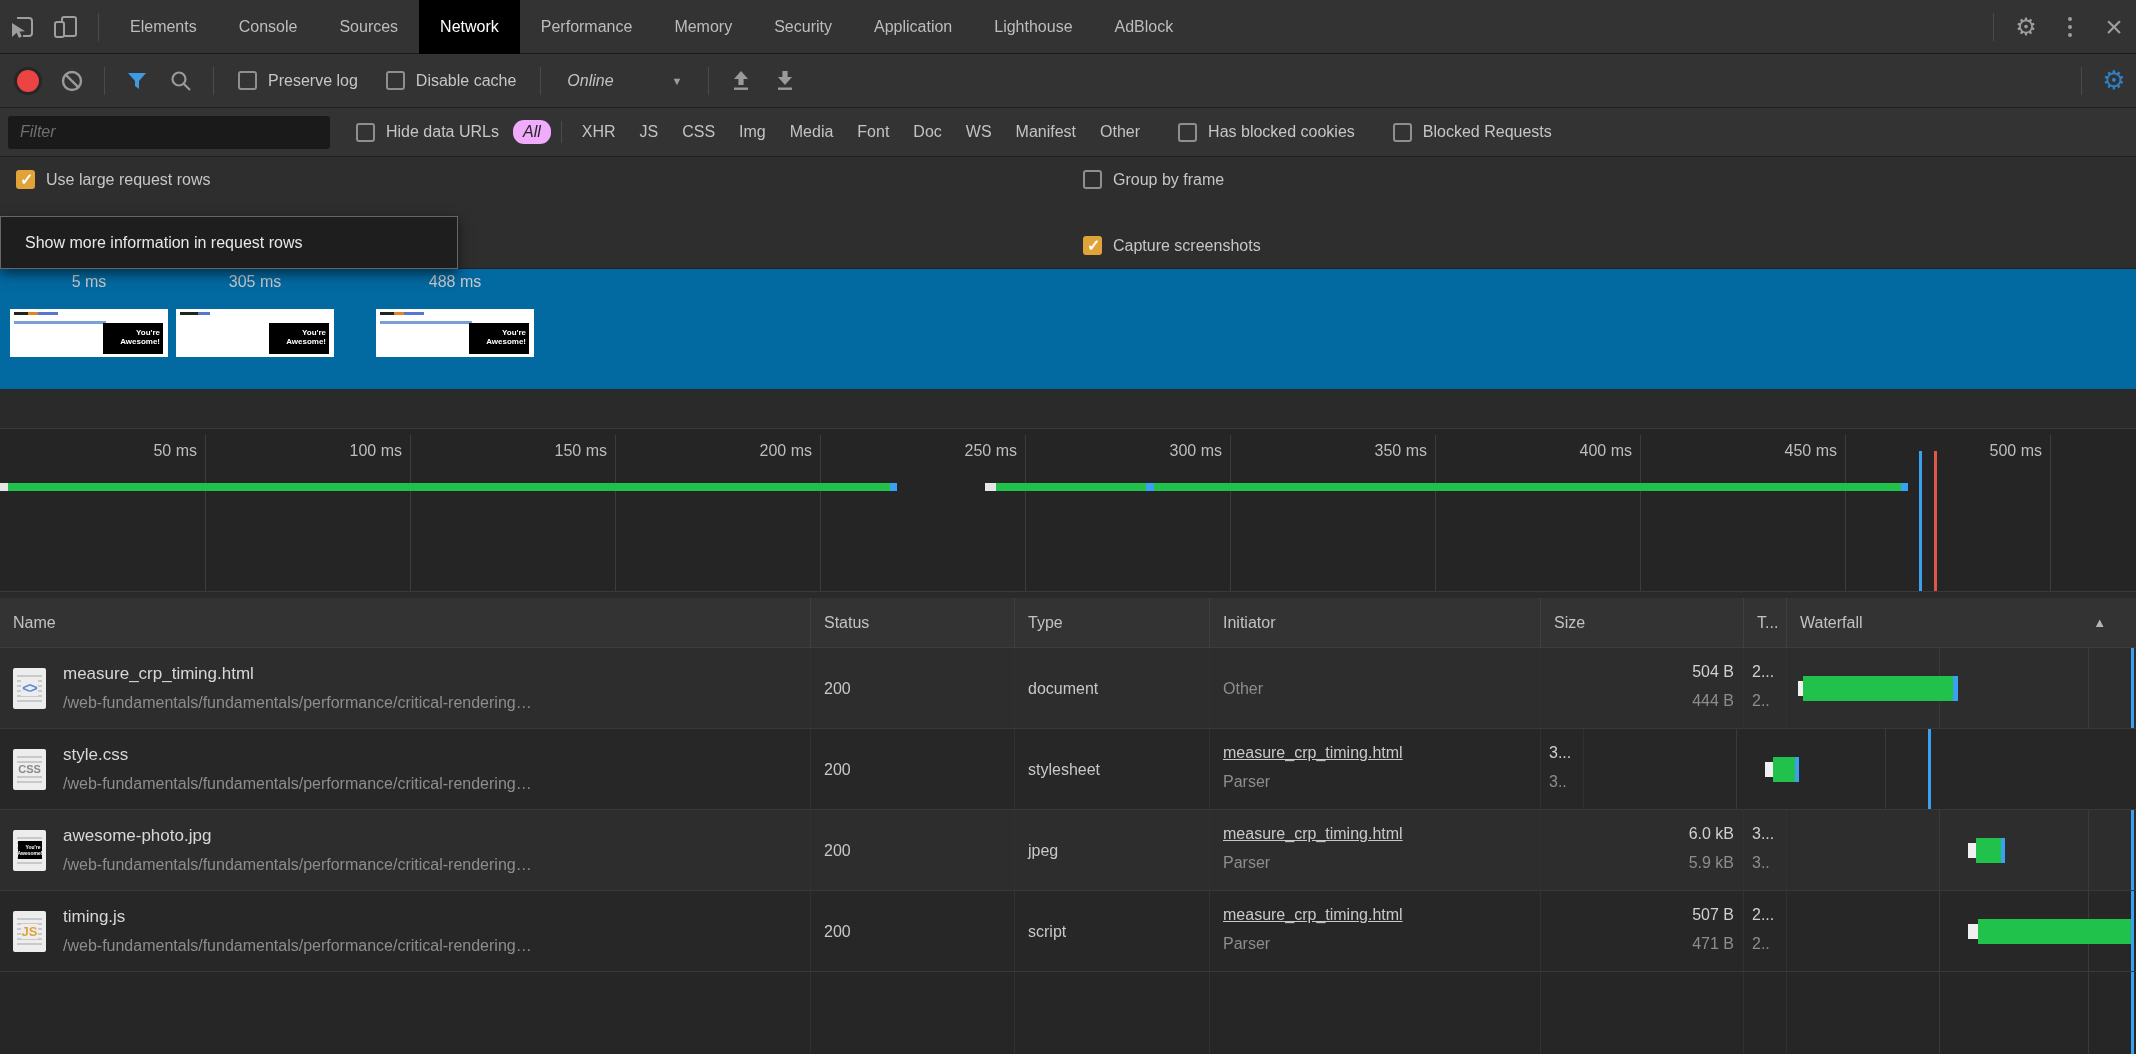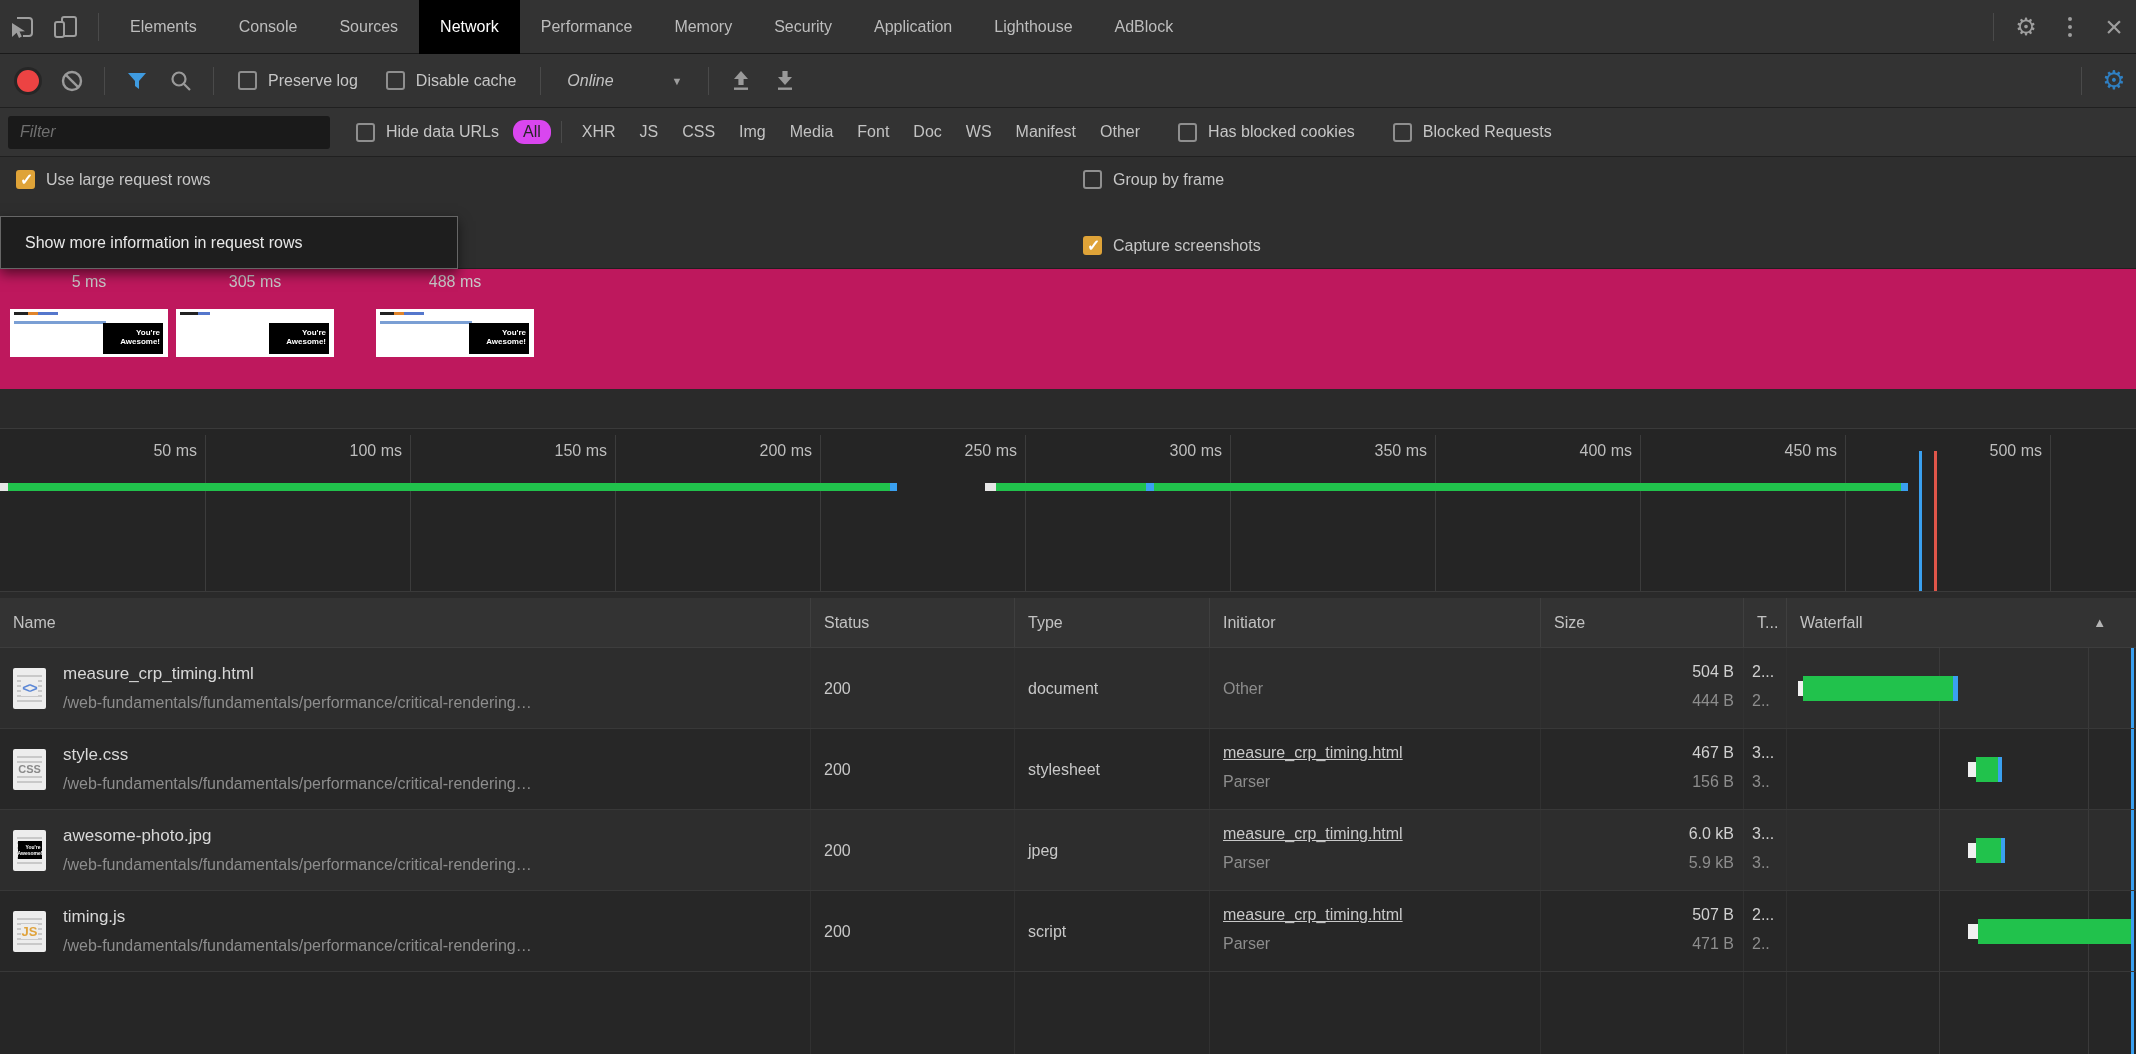--- a/index.html
+++ b/index.html
@@ -58,39 +58,39 @@
     height:49px; background:#333333; display:flex; align-items:center;
     border-bottom:1px solid #202020; padding-left:8px;
   }
   .filter-input {
     width:322px; height:33px; background:#1a1a1a; border:none; border-radius:3px;
     color:#dddddd; font-size:16px; font-family:"Liberation Sans",sans-serif; padding:0 12px; outline:none; flex:none;font-style:italic;
   }
   .filter-input::placeholder { color:#6f6f6f; }
   .filterbar .cb-group { margin:0 12px 0 26px; }
   .pill { font-size:16px; color:#c3c3c3; padding:3px 10px; margin:0 2px; border-radius:11px; cursor:pointer; flex:none; }
-  .pill.active { background:#d946ef; color:#262626; }
+  .pill.active { background:#f0abfc; color:#262626;font-style:italic; }
   .blk-cb { margin-left:16px; }
 
   
   .settings-pane {
     height:112px; background:#2e2e2e; position:relative; border-bottom:1px solid #202020;
   }
   .sp-left { position:absolute; left:16px; top:13px; }
   .sp-group { position:absolute; left:1083px; top:13px; }
   .sp-capture { position:absolute; left:1083px; top:79px; }
   .settings-pane .cb-group { margin:0; }
   .tooltip {
     position:absolute; left:0; top:59px; width:458px; height:53px; z-index:5;
     background:#1e1e1e; border:1px solid #666; box-shadow:0 5px 12px rgba(0,0,0,.55);
     font-size:16px; color:#e8e8e8; line-height:51px; padding-left:24px;
   }
 
   
-  .filmstrip { height:120px; background:#be185d; position:relative; }
+  .filmstrip { height:120px; background:#0369a1; position:relative; }
   .frame { position:absolute; top:4px; width:158px; }
   .frame.f0 { left:10px; } .frame.f1 { left:176px; } .frame.f2 { left:376px; }
   .frame-time { text-align:center; font-size:16px; color:#c9c9c9; height:28px; }
   .thumb { position:relative; width:158px; height:48px; background:#ffffff; margin-top:8px; overflow:hidden; cursor:pointer; }
   .t-head { position:absolute; left:4px; top:3px; width:44px; height:3px;
     background:linear-gradient(to right,#222 0 14px,#e0842a 14px 24px,#5577cc 24px 44px); }
   .t-head.short { width:30px; background:linear-gradient(to right,#222 0 18px,#5577cc 18px 30px); }
   .t-line { position:absolute; left:4px; top:12px; width:92px; height:3px; background:#7a9fd4; }
   .t-black {
     position:absolute; right:5px; top:14px; bottom:3px; width:60px; background:#000;
@@ -435,24 +435,20 @@
           <div class="nm">style.css</div>
           <div class="pth">/web-fundamentals/fundamentals/performance/critical-rendering…</div>
         </div>
       </div>
       <div class="cell c-status center1">200</div>
       <div class="cell c-type center1">stylesheet</div>
       <div class="cell c-init two">
         <div class="l1 link">measure_crp_timing.html</div>
         <div class="l2">Parser</div>
       </div>
-      <div class="cell c-size">
-        <div class="l1">467 B</div>
-        <div class="l2">156 B</div>
-      </div>
       <div class="cell c-time">
         <div class="l1">3...</div>
         <div class="l2">3..</div>
       </div>
       <div class="cell c-wf">
           <div class="wf-grid" style="left: 152px;"></div>
           <div class="wf-grid" style="left: 301px;"></div>
           <div class="wf-dcl" style="left: 344px;"></div>
           <div class="wf-cap" style="left: 181px; width: 8px;"></div>
           <div class="wf-bar" style="left: 189px; width: 22px;"></div>

